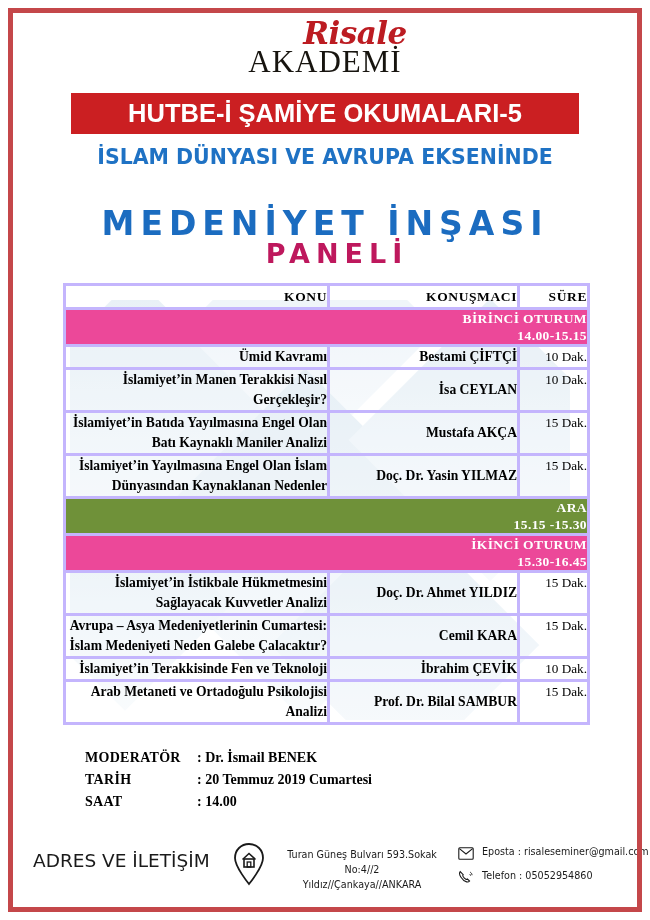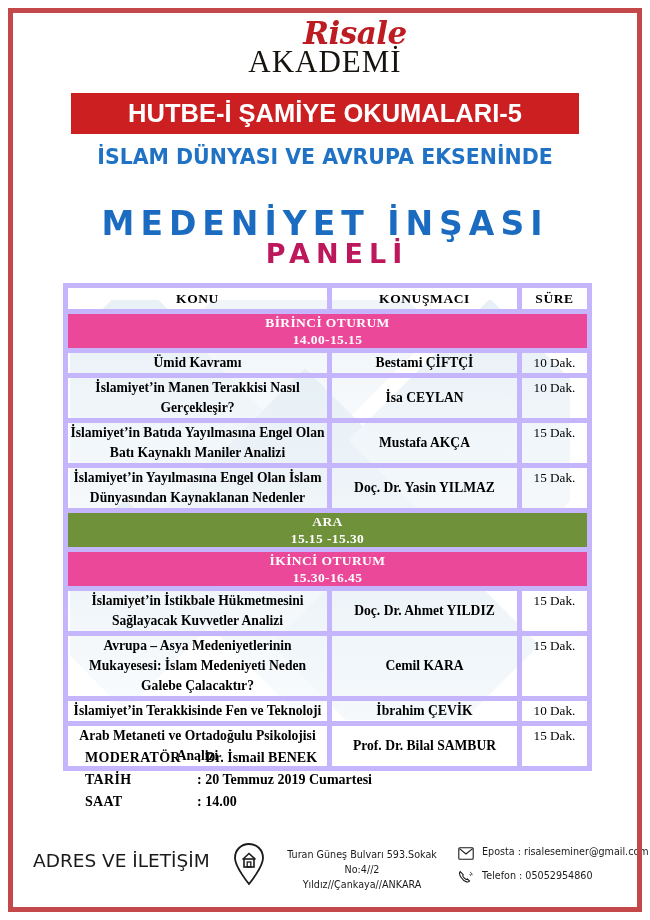--- a/index.html
+++ b/index.html
@@ -158,22 +158,23 @@
     top: 283px;
     width: 524px;
   }
   table.sched {
     border-collapse: collapse;
     width: 524px;
     table-layout: fixed;
     font-family: "Liberation Serif", serif;
   }
   table.sched td, table.sched th {
-    border: 5px solid #c4b5fd;
+    border: 3px solid #c4b5fd;
     padding: 0;
+    text-align: right;
   }
   .col-konu   { width: 264px; }
   .col-spk    { width: 190px; }
   .col-sure   { width: 70px; }
 
   th.hd {
     background: transparent;
     font-weight: bold;
     font-size: 13.5px;
     text-align: center;
@@ -400,21 +401,21 @@
                 <span class="sess-l1">İKİNCİ OTURUM</span>
                 <span class="sess-l2">15.30-16.45</span>
               </td>
             </tr>
             <tr>
               <td class="konu">İslamiyet’in İstikbale Hükmetmesini Sağlayacak Kuvvetler Analizi</td>
               <td class="spk">Doç. Dr. Ahmet YILDIZ</td>
               <td class="sure">15 Dak.</td>
             </tr>
             <tr>
-              <td class="konu">Avrupa – Asya Medeniyetlerinin Mukayesesi: İslam Medeniyeti Neden Galebe Çalacaktır?</td>
+              <td class="konu">Avrupa – Asya Medeniyetlerinin Cumartesi: İslam Medeniyeti Neden Galebe Çalacaktır?</td>
               <td class="spk">Cemil KARA</td>
               <td class="sure">15 Dak.</td>
             </tr>
             <tr>
               <td class="konu">İslamiyet’in Terakkisinde Fen ve Teknoloji</td>
               <td class="spk">İbrahim ÇEVİK</td>
               <td class="sure">10 Dak.</td>
             </tr>
             <tr>
               <td class="konu">Arab Metaneti ve Ortadoğulu Psikolojisi Analizi</td>

